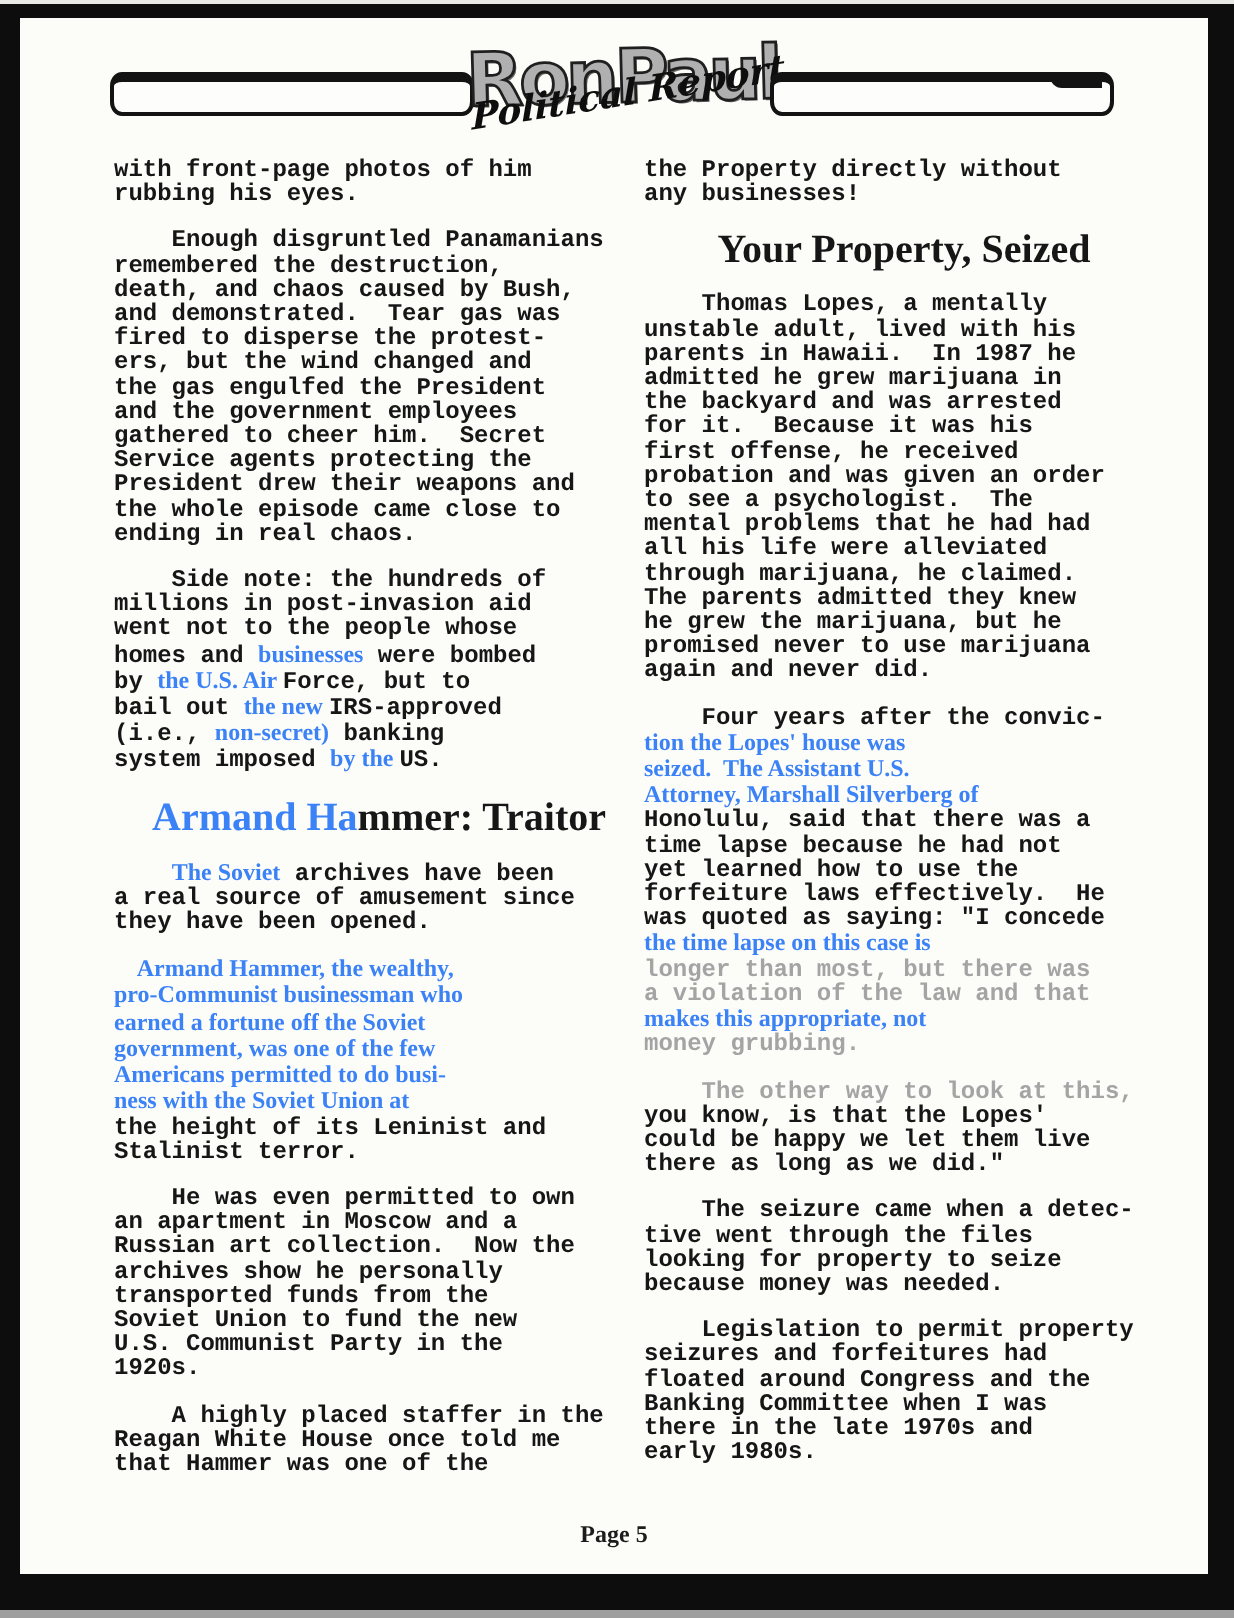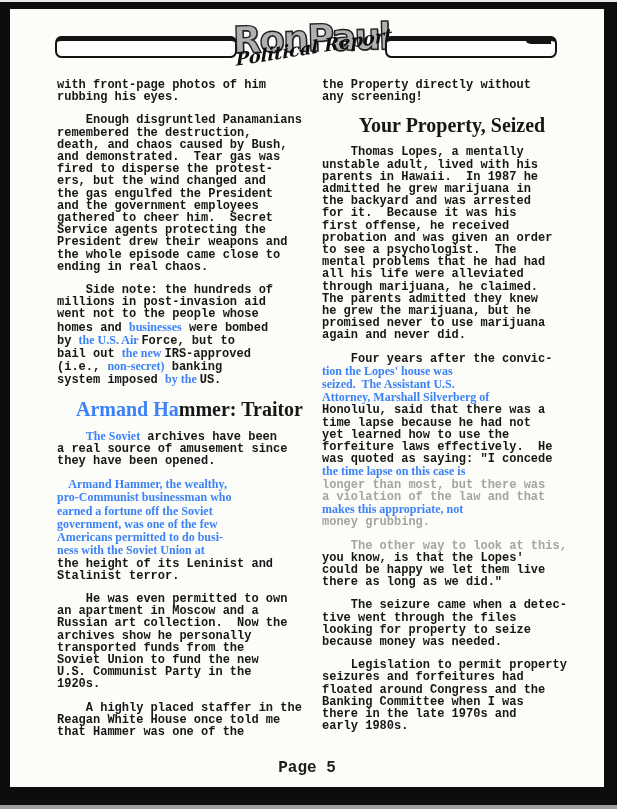--- a/index.html
+++ b/index.html
@@ -78,22 +78,22 @@
     white-space:normal;letter-spacing:0;
   }
   .f1{color:#3b82f6;font-family:Liberation Serif, serif;}
   .f2{color:#a4a4a4;font-family:Liberation Mono, monospace;}
   
   .footer{
     position:absolute;left:0;right:0;top:749px;
     text-align:center;
   }
   .footer span{
-    font-family:Liberation Mono, monospace;
-    font-weight:700;font-size:16px;color:#1c1c1c;text-align:center;
+    font-family:Liberation Serif, serif;
+    font-weight:700;font-size:12px;color:#1c1c1c;text-align:center;
   }
 </style>
 </head>
 <body>
 
 <div class="scan">
   <div class="top-sliver"></div>
   <div class="page">
 
     <div class="masthead">
@@ -104,21 +104,21 @@
       </div>
       <div class="bar bar-right">
         <span class="notch"></span>
       </div>
     </div>
 
     <div class="bodytext">
       <div class="col col-left" id="col-left"><div class="block para"><div class="line"><span>with front-page photos of him</span></div><div class="line"><span>rubbing his eyes.</span></div></div><div class="block para"><div class="line"><span>    Enough disgruntled Panamanians</span></div><div class="line"><span>remembered the destruction,</span></div><div class="line"><span>death, and chaos caused by Bush,</span></div><div class="line"><span>and demonstrated.  Tear gas was</span></div><div class="line"><span>fired to disperse the protest-</span></div><div class="line"><span>ers, but the wind changed and</span></div><div class="line"><span>the gas engulfed the President</span></div><div class="line"><span>and the government employees</span></div><div class="line"><span>gathered to cheer him.  Secret</span></div><div class="line"><span>Service agents protecting the</span></div><div class="line"><span>President drew their weapons and</span></div><div class="line"><span>the whole episode came close to</span></div><div class="line"><span>ending in real chaos.</span></div></div><div class="block para"><div class="line"><span>    Side note: the hundreds of</span></div><div class="line"><span>millions in post-invasion aid</span></div><div class="line"><span>went not to the people whose</span></div><div class="line"><span>homes and </span><span class="f1">businesses</span><span> were bombed</span></div><div class="line"><span>by </span><span class="f1">the U.S. Air </span><span>Force, but to</span></div><div class="line"><span>bail out </span><span class="f1">the new </span><span>IRS-approved</span></div><div class="line"><span>(i.e., </span><span class="f1">non-secret)</span><span> banking</span></div><div class="line"><span>system imposed </span><span class="f1">by the </span><span>US.</span></div></div><div class="block heading">
             <div class="line"><span class="f1">Armand Ha</span><span>mmer: Traitor</span></div>
           </div><div class="block para"><div class="line"><span>    </span><span class="f1">The Soviet</span><span> archives have been</span></div><div class="line"><span>a real source of amusement since</span></div><div class="line"><span>they have been opened.</span></div></div><div class="block para"><div class="line"><span class="f1">    Armand Hammer, the wealthy,</span></div><div class="line"><span class="f1">pro-Communist businessman who</span></div><div class="line"><span class="f1">earned a fortune off the Soviet</span></div><div class="line"><span class="f1">government, was one of the few</span></div><div class="line"><span class="f1">Americans permitted to do busi-</span></div><div class="line"><span class="f1">ness with the Soviet Union at</span></div><div class="line"><span>the height of its Leninist and</span></div><div class="line"><span>Stalinist terror.</span></div></div><div class="block para"><div class="line"><span>    He was even permitted to own</span></div><div class="line"><span>an apartment in Moscow and a</span></div><div class="line"><span>Russian art collection.  Now the</span></div><div class="line"><span>archives show he personally</span></div><div class="line"><span>transported funds from the</span></div><div class="line"><span>Soviet Union to fund the new</span></div><div class="line"><span>U.S. Communist Party in the</span></div><div class="line"><span>1920s.</span></div></div><div class="block para"><div class="line"><span>    A highly placed staffer in the</span></div><div class="line"><span>Reagan White House once told me</span></div><div class="line"><span>that Hammer was one of the</span></div></div></div>
-      <div class="col col-right" id="col-right"><div class="block para"><div class="line"><span>the Property directly without</span></div><div class="line"><span>any screening!</span></div></div><div class="block heading">
+      <div class="col col-right" id="col-right"><div class="block para"><div class="line"><span>the Property directly without</span></div><div class="line"><span>any businesses!</span></div></div><div class="block heading">
             <div class="line"><span>Your Property, Seized</span></div>
           </div><div class="block para"><div class="line"><span>    Thomas Lopes, a mentally</span></div><div class="line"><span>unstable adult, lived with his</span></div><div class="line"><span>parents in Hawaii.  In 1987 he</span></div><div class="line"><span>admitted he grew marijuana in</span></div><div class="line"><span>the backyard and was arrested</span></div><div class="line"><span>for it.  Because it was his</span></div><div class="line"><span>first offense, he received</span></div><div class="line"><span>probation and was given an order</span></div><div class="line"><span>to see a psychologist.  The</span></div><div class="line"><span>mental problems that he had had</span></div><div class="line"><span>all his life were alleviated</span></div><div class="line"><span>through marijuana, he claimed.</span></div><div class="line"><span>The parents admitted they knew</span></div><div class="line"><span>he grew the marijuana, but he</span></div><div class="line"><span>promised never to use marijuana</span></div><div class="line"><span>again and never did.</span></div></div><div class="block para"><div class="line"><span>    Four years after the convic-</span></div><div class="line"><span class="f1">tion the Lopes' house was</span></div><div class="line"><span class="f1">seized.  The Assistant U.S.</span></div><div class="line"><span class="f1">Attorney, Marshall Silverberg of</span></div><div class="line"><span>Honolulu, said that there was a</span></div><div class="line"><span>time lapse because he had not</span></div><div class="line"><span>yet learned how to use the</span></div><div class="line"><span>forfeiture laws effectively.  He</span></div><div class="line"><span>was quoted as saying: "I concede</span></div><div class="line"><span class="f1">the time lapse on this case is</span></div><div class="line"><span class="f2">longer than most, but there was</span></div><div class="line"><span class="f2">a violation of the law and that</span></div><div class="line"><span class="f1">makes this appropriate, not</span></div><div class="line"><span class="f2">money grubbing.</span></div></div><div class="block para"><div class="line"><span class="f2">    The other way to look at this,</span></div><div class="line"><span>you know, is that the Lopes'</span></div><div class="line"><span>could be happy we let them live</span></div><div class="line"><span>there as long as we did."</span></div></div><div class="block para"><div class="line"><span>    The seizure came when a detec-</span></div><div class="line"><span>tive went through the files</span></div><div class="line"><span>looking for property to seize</span></div><div class="line"><span>because money was needed.</span></div></div><div class="block para"><div class="line"><span>    Legislation to permit property</span></div><div class="line"><span>seizures and forfeitures had</span></div><div class="line"><span>floated around Congress and the</span></div><div class="line"><span>Banking Committee when I was</span></div><div class="line"><span>there in the late 1970s and</span></div><div class="line"><span>early 1980s.</span></div></div></div>
     </div>
 
     <div class="footer">
       <span>Page 5</span>
     </div>
 
   </div>
   <div class="bottom-sliver"></div>

